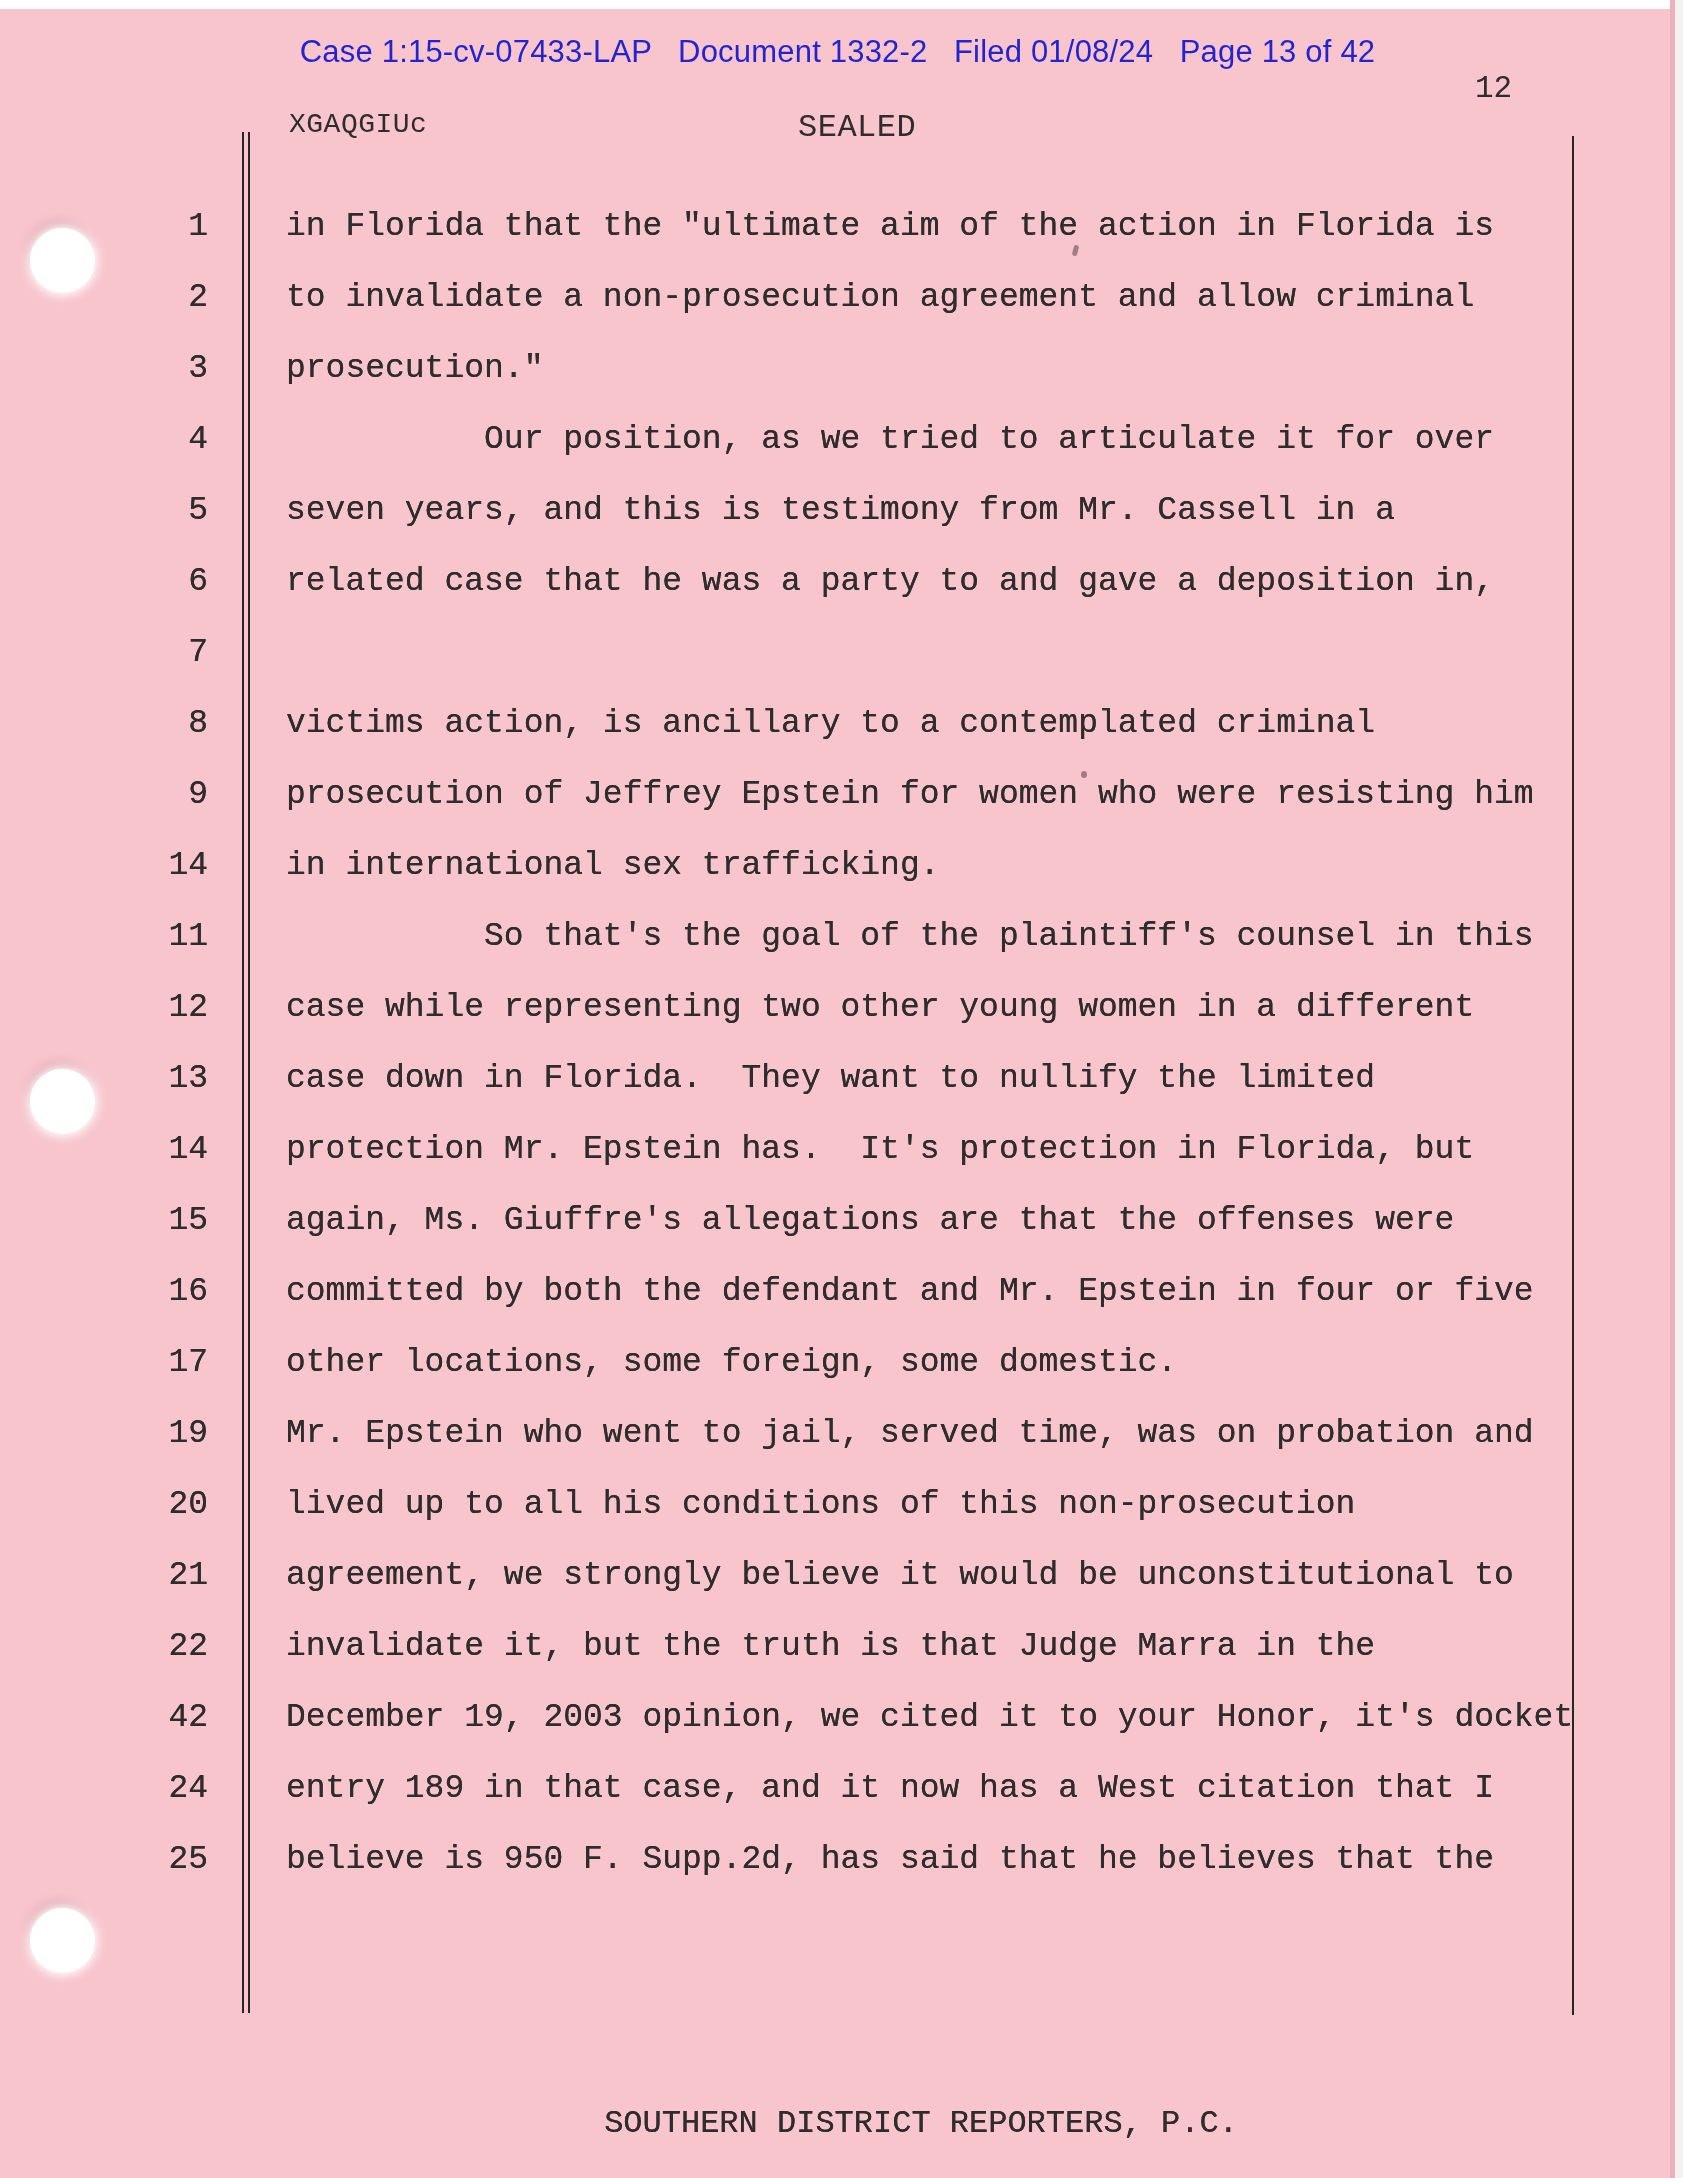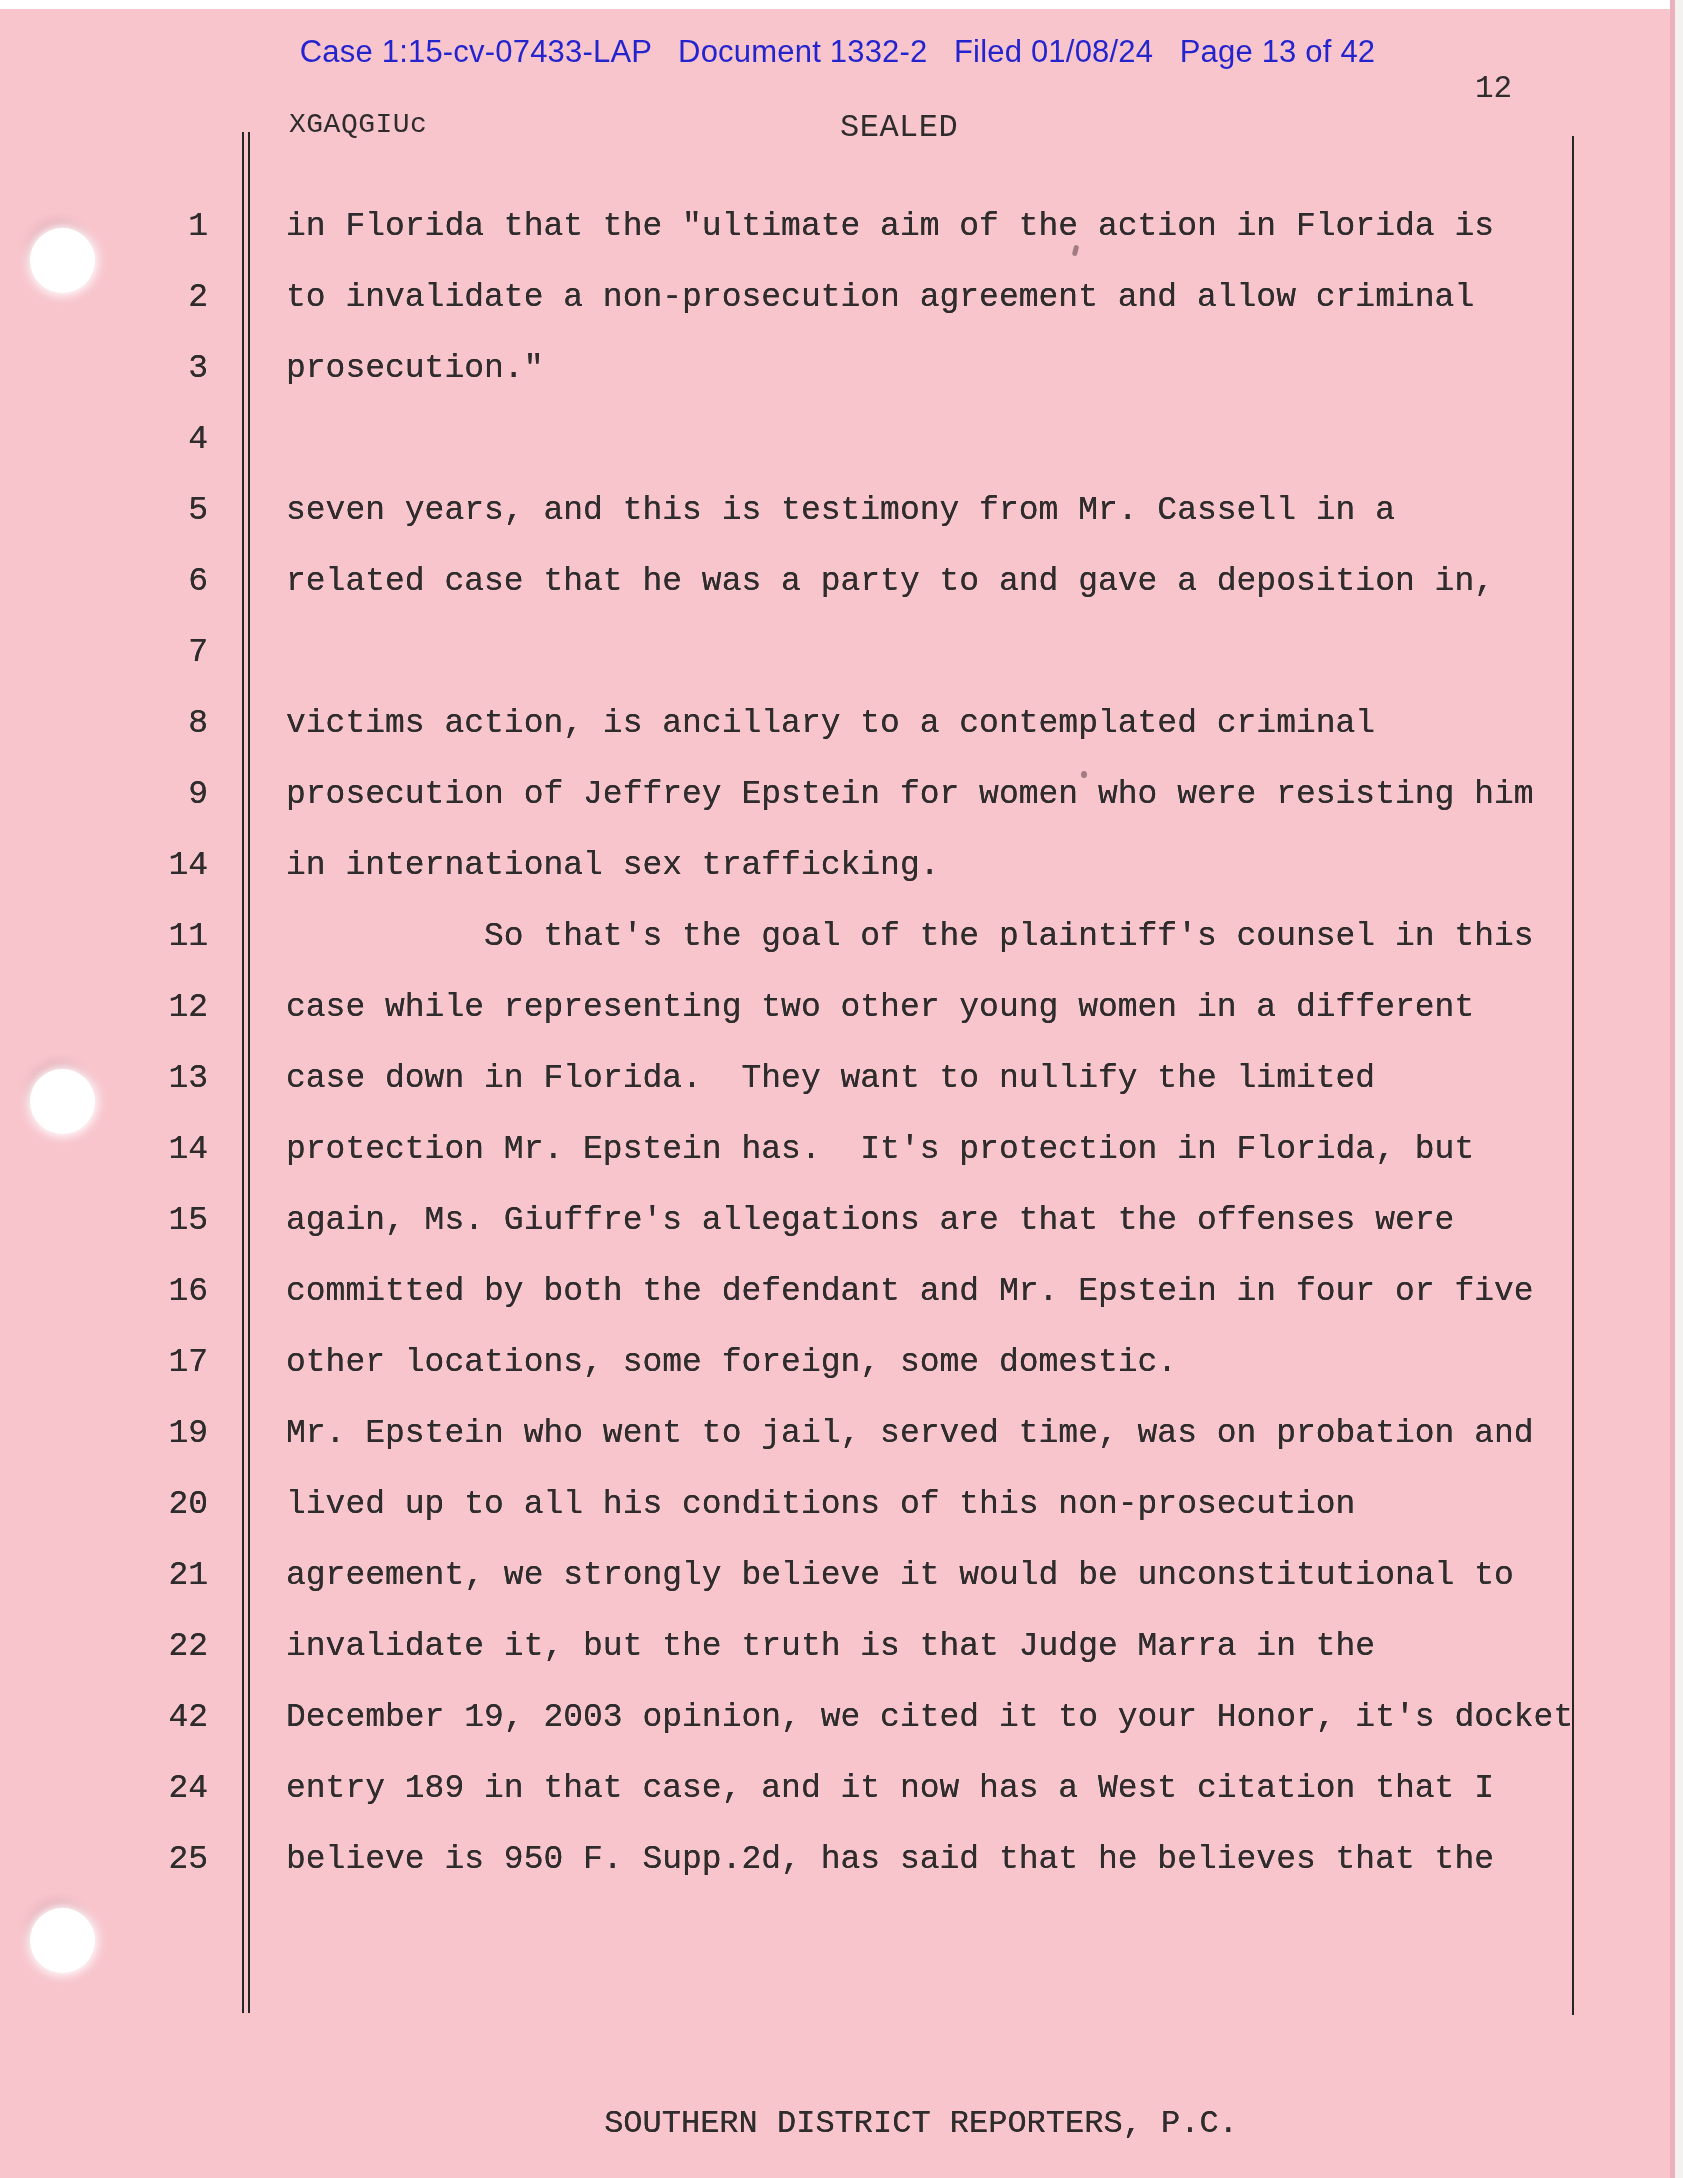--- a/index.html
+++ b/index.html
@@ -10,21 +10,21 @@
   .strip-right{position:absolute;left:1675px;top:0;width:8px;height:2178px;background:#f4f2f0;}
   .edge-shade{position:absolute;left:1670px;top:0;width:5px;height:2178px;background:#eab0bb;}
   
   .stamp{position:absolute;left:0;top:34px;width:1675px;text-align:center;
          font-family:"Liberation Sans","DejaVu Sans",sans-serif;font-size:31px;
          color:#2324ce;white-space:pre;letter-spacing:0.2px;}
   
   .pageno{position:absolute;left:1434px;top:71px;width:119px;text-align:center;font-size:31px;}
   
   .session{position:absolute;left:289px;top:109px;font-size:28px;letter-spacing:0.5px;}
-  .sealed{position:absolute;left:840px;top:109px;font-size:32px;letter-spacing:0.5px;}
+  .sealed{position:absolute;left:798px;top:109px;font-size:32px;letter-spacing:0.5px;}
   
   .vrule{position:absolute;width:2px;background:#262626;}
   .vrule.l1{left:242px;top:132px;height:1881px;}
   .vrule.l2{left:248px;top:132px;height:1881px;}
   .vrule.r1{left:1572px;top:136px;height:1879px;width:2px;}
   
   .hole{position:absolute;width:65px;height:65px;border-radius:50%;background:#ffffff;
         box-shadow:0 0 10px 3px rgba(255,255,255,0.95), -3px -7px 9px rgba(176,104,116,0.38);}
   .hole.h1{left:30px;top:228px;}
   .hole.h2{left:30px;top:1069px;}
@@ -76,20 +76,21 @@
       <div class="line-row">
         <span class="line-no">2</span>
         <span class="line-text">to invalidate a non-prosecution agreement and allow criminal</span>
       </div>
       <div class="line-row">
         <span class="line-no">3</span>
         <span class="line-text">prosecution."</span>
       </div>
       <div class="line-row">
         <span class="line-no">4</span>
+        <span class="line-text">          Our position, as we tried to articulate it for over</span>
       </div>
       <div class="line-row">
         <span class="line-no">5</span>
         <span class="line-text">seven years, and this is testimony from Mr. Cassell in a</span>
       </div>
       <div class="line-row">
         <span class="line-no">6</span>
         <span class="line-text">related case that he was a party to and gave a deposition in,</span>
       </div>
       <div class="line-row">

